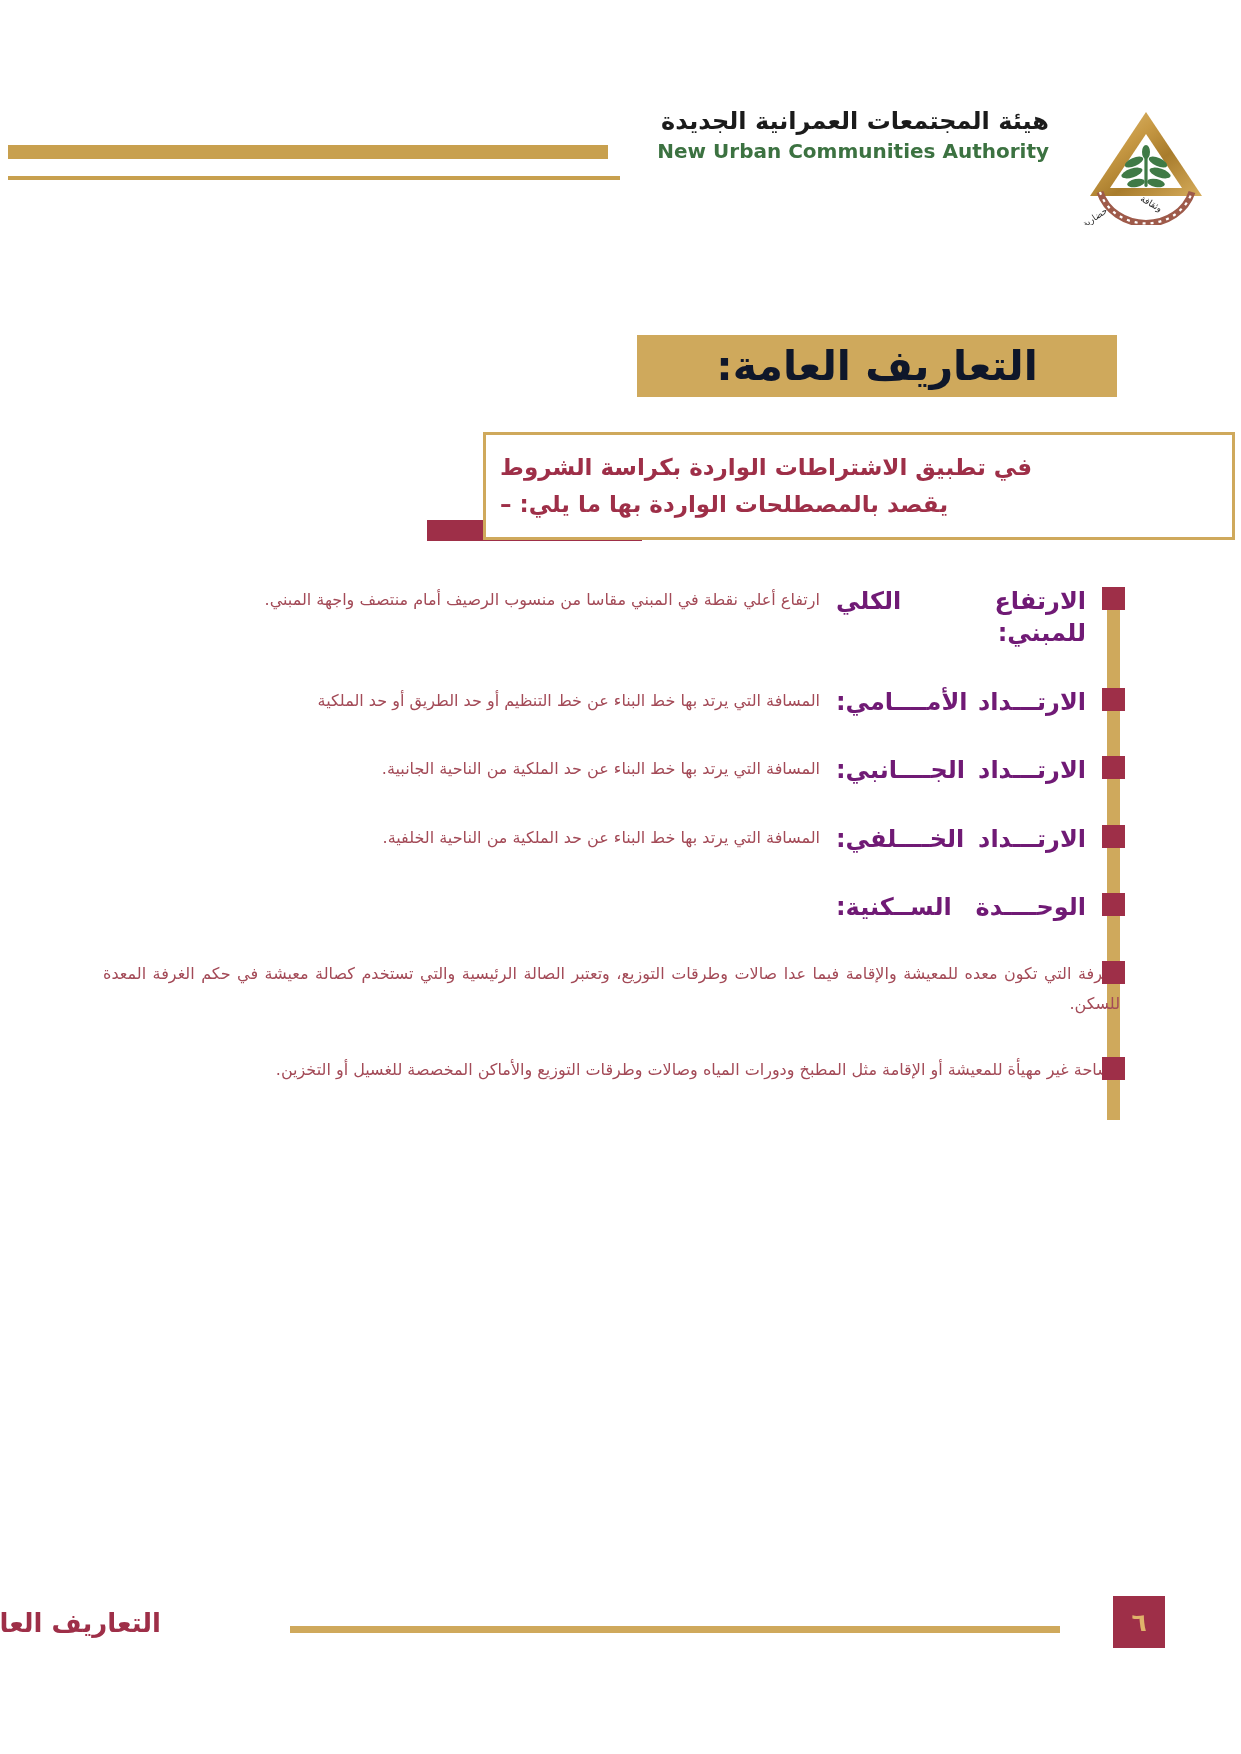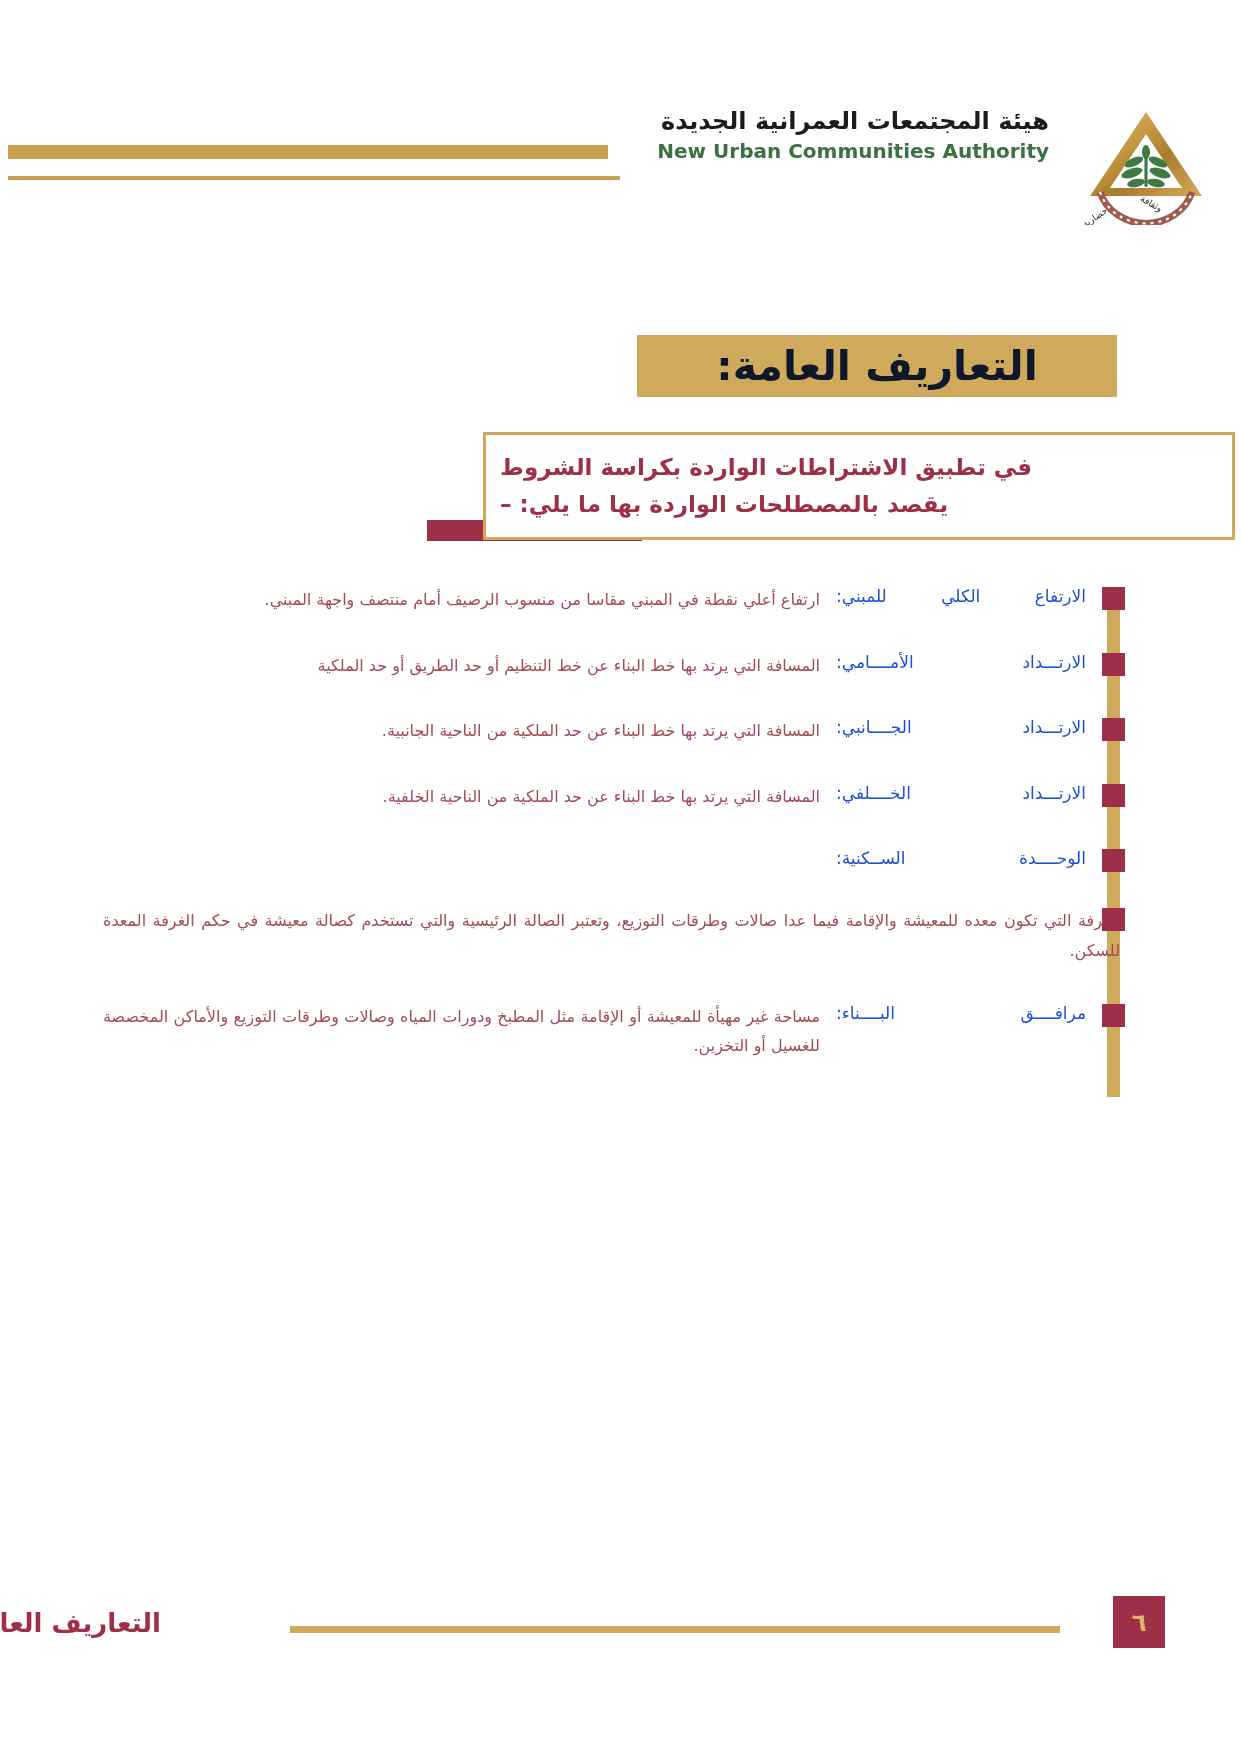--- a/index.html
+++ b/index.html
@@ -160,23 +160,23 @@
     top: 2px;
     width: 23px;
     height: 23px;
     background: #9e2f48;
   }
   .def-term {
     width: 300px;
     flex: 0 0 300px;
     text-align: justify;
     text-align-last: justify;
-    font-size: 17px;
-    font-weight: normal;
-    color: #1d4ed8;
+    font-size: 24px;
+    font-weight: bold;
+    color: #701a75;
     line-height: 1.35;
     padding-left: 16px;
     padding-right: 34px;
     box-sizing: border-box;
   }
   .def-body {
     flex: 1 1 auto;
     text-align: justify;
     font-size: 16px;
     color: #a34a57;
@@ -319,21 +319,20 @@
     <div class="def-term">الوحــــدة الســكنية:</div>
   </div>
 
   <div class="def-row">
     <span class="bullet"></span>
     <div class="def-body">الغرفة التي تكون معده للمعيشة والإقامة فيما عدا صالات وطرقات التوزيع، وتعتبر الصالة الرئيسية والتي تستخدم كصالة معيشة في حكم الغرفة المعدة للسكن.</div>
   </div>
 
   <div class="def-row">
     <span class="bullet"></span>
-    <div class="def-term">مرافــــق البــــناء:</div>
     <div class="def-body">مساحة غير مهيأة للمعيشة أو الإقامة مثل المطبخ ودورات المياه وصالات وطرقات التوزيع والأماكن المخصصة للغسيل أو التخزين.</div>
   </div>
 </div>
 
 <div class="footer">
   <div class="footer-label">التعاريف العامة</div>
   <div class="footer-rule"></div>
   <div class="page-number">
     <span>٦</span>
   </div>

